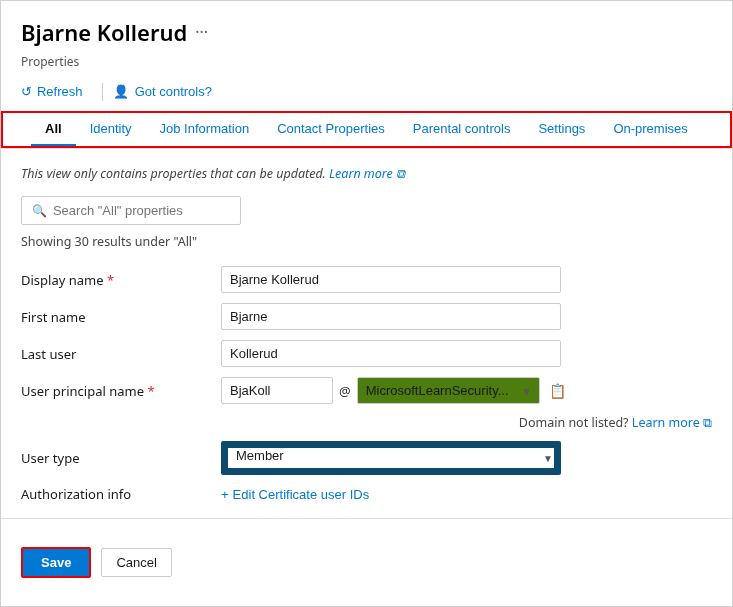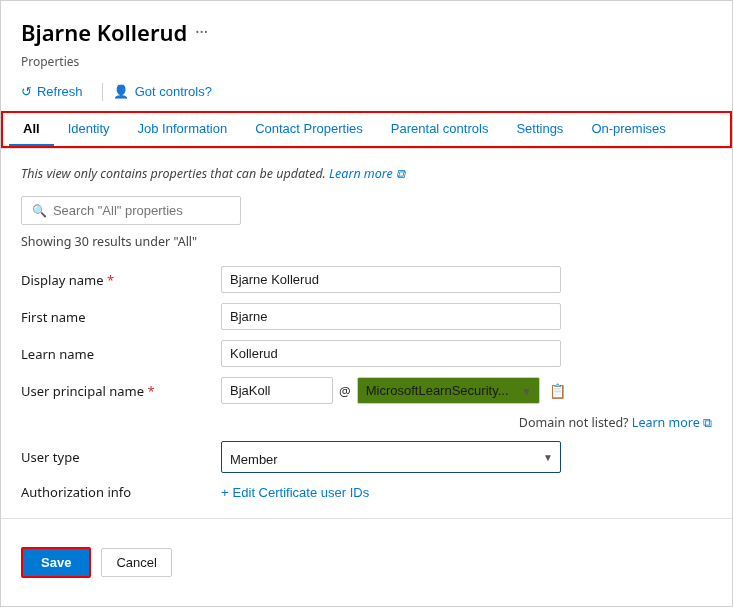--- a/index.html
+++ b/index.html
@@ -67,21 +67,21 @@
       width: 1px;
       height: 18px;
       background: #d0d0d0;
       margin: 0 10px;
     }
     .tabs-row {
       display: flex;
       align-items: center;
       border: 2px solid #e00;
       margin: 0 -20px;
-      padding: 0 6px;
+      padding: 0 28px;
       background: #fff;
     }
     .tab {
       padding: 8px 14px;
       font-size: 13px;
       color: #0078d4;
       cursor: pointer;
       border-bottom: 2px solid transparent;
       white-space: nowrap;
       background: none;
@@ -220,23 +220,23 @@
       color: #0078d4;
       text-decoration: none;
     }
     .user-type-select-wrapper {
       position: relative;
       max-width: 340px;
       flex: 1;
     }
     .user-type-select {
       width: 100%;
-      border: 1px solid #0c4a6e;
-      border-radius: 2px;
-      padding: 10px 30px 5px 8px;
+      border: 7px solid #0c4a6e;
+      border-radius: 2px;
+      padding: 0 30px 5px 8px;
       font-size: 13px;
       color: #1a1a1a;
       appearance: none;
       background: #fff;
       cursor: pointer;
       outline: none;
     }
     .user-type-chevron {
       position: absolute;
       right: 8px;
@@ -346,21 +346,21 @@
       </div>
       <input class="form-input" type="text" value="Bjarne Kollerud" style="">
     </div>
 
     <div class="form-row">
       <div class="form-label">First name</div>
       <input class="form-input" type="text" value="Bjarne" style="">
     </div>
 
     <div class="form-row">
-      <div class="form-label">Learn name</div>
+      <div class="form-label">Last user</div>
       <input class="form-input" type="text" value="Kollerud" style="">
     </div>
 
     <div class="form-row">
       <div class="form-label">
         <span>User principal name</span>
         <span class="required-star"> *</span>
       </div>
       <div class="upn-row">
         <input class="upn-input" type="text" value="BjaKoll" style="">

